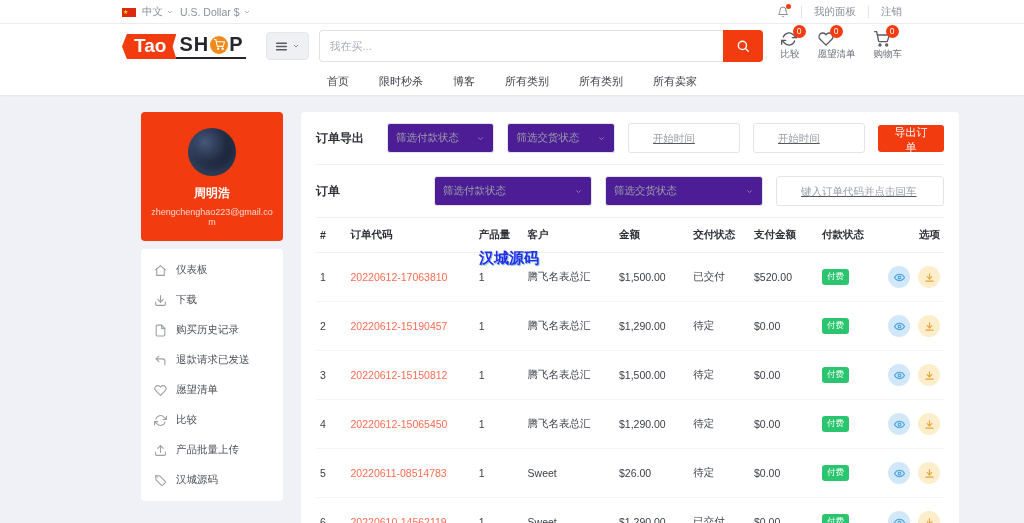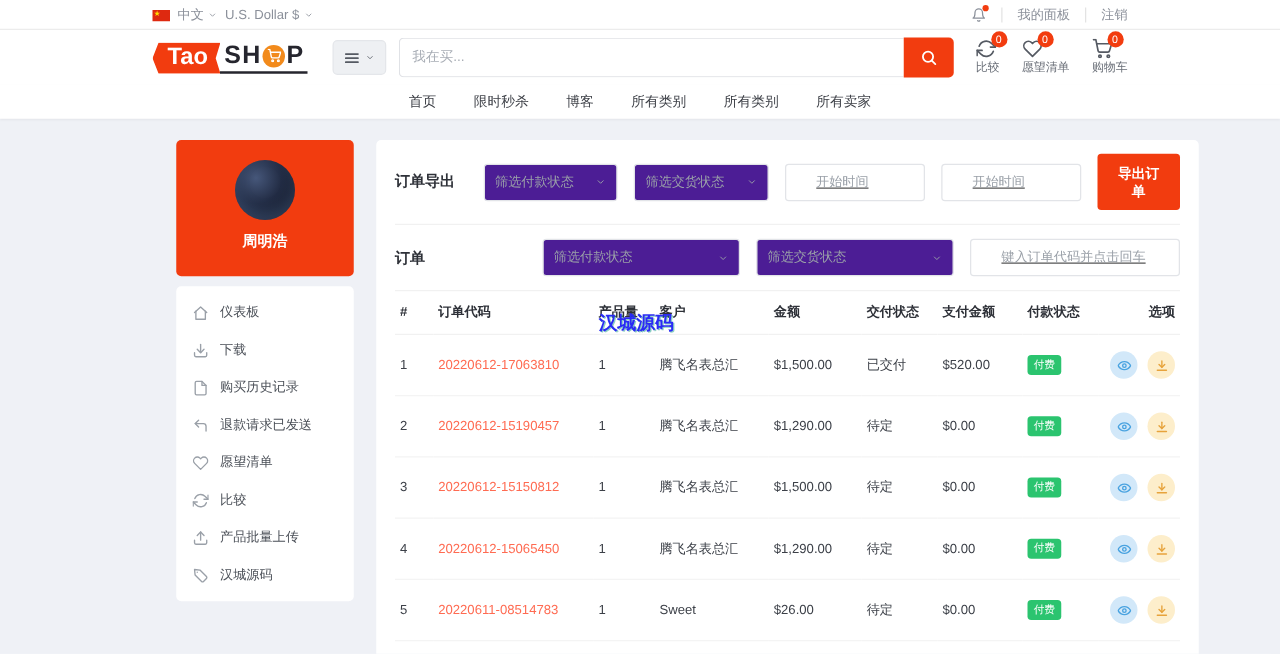--- a/index.html
+++ b/index.html
@@ -68,21 +68,21 @@
   .filter-row { display:flex; align-items:center; gap:13px; padding:11px 0; border-bottom:1px solid #f1f1f1; }
   .section-title { font-size:12px; font-weight:bold; color:#2e3138; flex:none; width:58px; }
   .select-box { border:1px solid #e2e4e8; border-radius:3px; height:30px; display:flex; align-items:center;
     justify-content:space-between; padding:0 8px; font-size:10.5px; color:#9aa0a8; cursor:pointer; background:#4c1d95; }
   .w120 { width:121px; } .w158 { width:158px; }
   .text-input { border:1px solid #e2e4e8; border-radius:3px; height:30px; padding:0 24px; font-size:10.5px;
     color:#555; outline:none;text-decoration:underline; }
   .text-input::placeholder { color:#9aa0a8; }
   .w112 { width:112px; } .w168 { width:168px; }
   .export-btn { margin-left:auto; background:#f23c0f; color:#fff; border:none; border-radius:3px;
-    height:45px; padding:0 14px; font-size:11px; cursor:pointer;font-weight:bold; }
+    height:27px; padding:0 14px; font-size:11px; cursor:pointer; }
   .spacer { flex:1; }
 
   table { width:100%; border-collapse:collapse; }
   th { font-size:10.5px; color:#2e3138; text-align:left; padding:10px 4px; border-bottom:1px solid #f1f1f1; font-weight:bold; }
   td { font-size:10.5px; color:#3c4048; padding:13px 4px; border-bottom:1px solid #f4f4f4; }
   tr:last-child td { border-bottom:none; }
   .col-num { width:5%; } .col-code { width:21%; } .col-qty { width:8%; } .col-cust { width:15%; }
   .col-amt { width:12%; } .col-del { width:10%; } .col-paid { width:11%; } .col-stat { width:10%; }
   .col-opt { width:8%; text-align:right; }
   .order-code { color:#ff6b52; cursor:pointer; }
@@ -214,20 +214,21 @@
     <span class="nav-link">所有卖家</span>
   </div>
 </nav>
 
 <div class="page">
 
   <aside class="sidebar">
     <div class="profile-card">
       <div class="avatar"></div>
       <div class="profile-name">周明浩</div>
+      <div class="profile-email">zhengchenghao223@gmail.com</div>
     </div>
     <div class="side-menu">
       <div class="side-item">
         <span class="s-ico">
             <svg width="13" height="13" viewBox="0 0 24 24" fill="none" stroke="currentColor" stroke-width="2" stroke-linecap="round" stroke-linejoin="round">
               <path d="M3 11l9-8 9 8"></path>
               <path d="M5 9v12h14V9"></path>
             </svg>
           </span>
         <span>仪表板</span>

